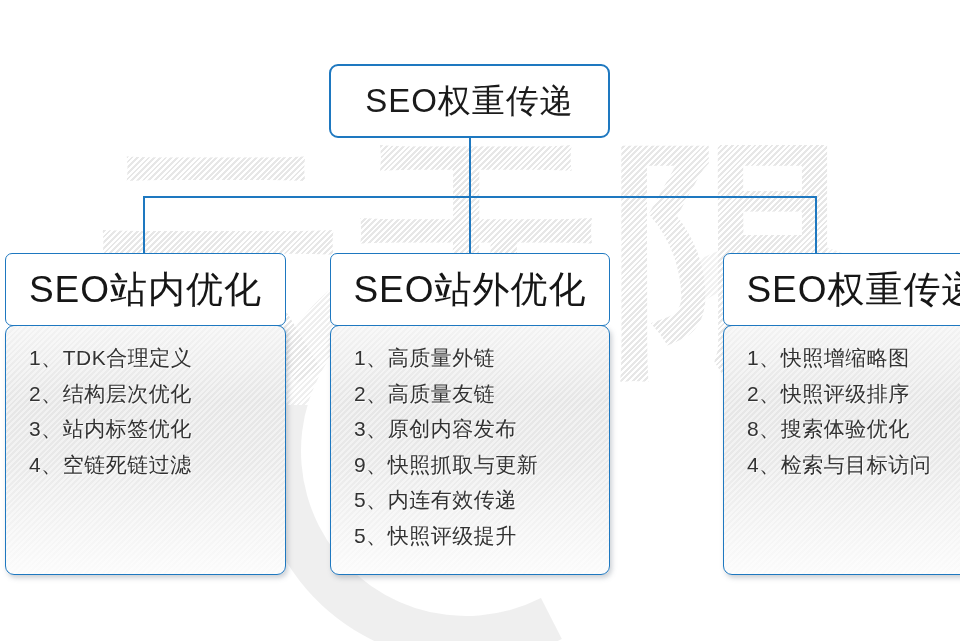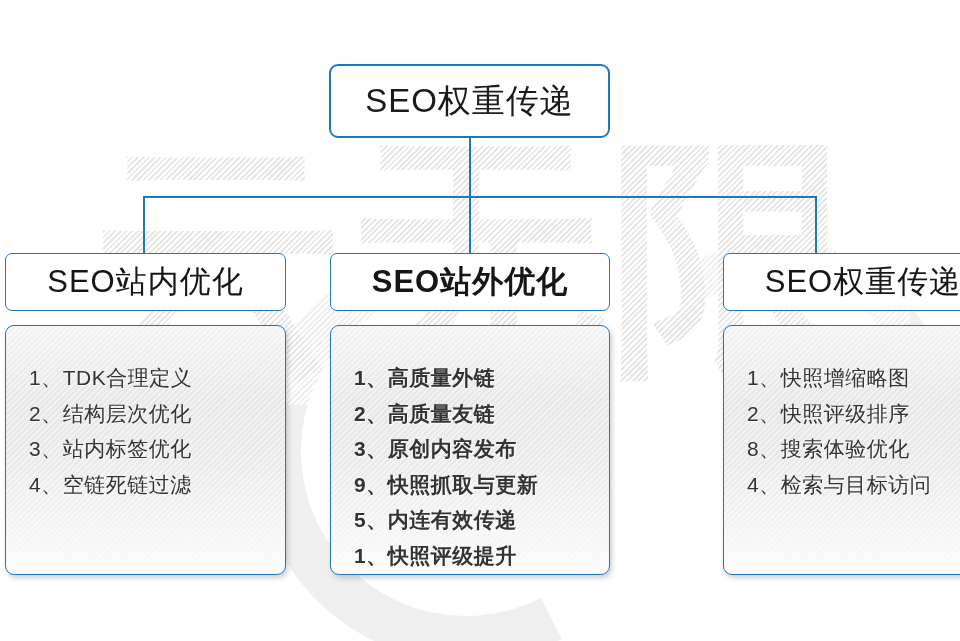--- a/index.html
+++ b/index.html
@@ -46,36 +46,36 @@
 
   
   .node{position:absolute;box-sizing:border-box;z-index:2;}
   .root-node{
     left:329px;top:64px;width:281px;height:74px;
     background:#ffffff;border:2px solid #1e78c0;border-radius:9px;
     display:flex;align-items:center;justify-content:center;
     font-size:33px;color:#1b1b1b;letter-spacing:1px;
   }
   .col-header{
-    position:absolute;top:253px;height:58px;box-sizing:border-box;
+    position:absolute;top:253px;height:73px;box-sizing:border-box;
     background:#ffffff;border:1.6px solid #1e78c0;border-radius:7px;
     display:flex;align-items:center;justify-content:center;
-    font-size:31px;color:#161616;letter-spacing:1px;z-index:3;
+    font-size:37px;color:#161616;letter-spacing:1px;z-index:3;
   }
   .col-list{
     position:absolute;top:325px;height:250px;box-sizing:border-box;
     border:1.6px solid #1e78c0;border-radius:9px;
     background:
       repeating-linear-gradient(135deg, rgba(255,255,255,0.45) 0 2px, rgba(255,255,255,0) 2px 4px),
       linear-gradient(180deg,#f3f3f3 0%,#e6e6e6 30%,#e9e9e9 55%,#fbfbfb 100%);
     box-shadow:2px 3px 5px rgba(110,120,135,0.35);
-    padding:34px 10px 0 23px;z-index:2;
+    padding:14px 10px 0 23px;z-index:2;
   }
   .col1-x{left:5px;width:281px;}
-  .col2-x{left:330px;width:280px;font-weight:bold;}
+  .col2-x{left:330px;width:280px;}
   .col3-x{left:675px;width:280px;margin-left:48px;}
 
   .list-item{
     font-size:21px;color:#333333;line-height:35.5px;
     white-space:nowrap;letter-spacing:0.5px;
     text-shadow:1px 1px 1px rgba(255,255,255,0.9);
   }
 </style>
 </head>
 <body>
@@ -109,21 +109,21 @@
 
   <div class="col-header col2-x">
     <span>SEO站外优化</span>
   </div>
   <div class="col-list col2-x">
     <div class="list-item">1、高质量外链</div>
     <div class="list-item">2、高质量友链</div>
     <div class="list-item">3、原创内容发布</div>
     <div class="list-item">9、快照抓取与更新</div>
     <div class="list-item">5、内连有效传递</div>
-    <div class="list-item">1、快照评级提升</div>
+    <div class="list-item">5、快照评级提升</div>
   </div>
 
   <div class="col-header col3-x">
     <span>SEO权重传递</span>
   </div>
   <div class="col-list col3-x">
     <div class="list-item">1、快照增缩略图</div>
     <div class="list-item">2、快照评级排序</div>
     <div class="list-item">8、搜索体验优化</div>
     <div class="list-item">4、检索与目标访问</div>

